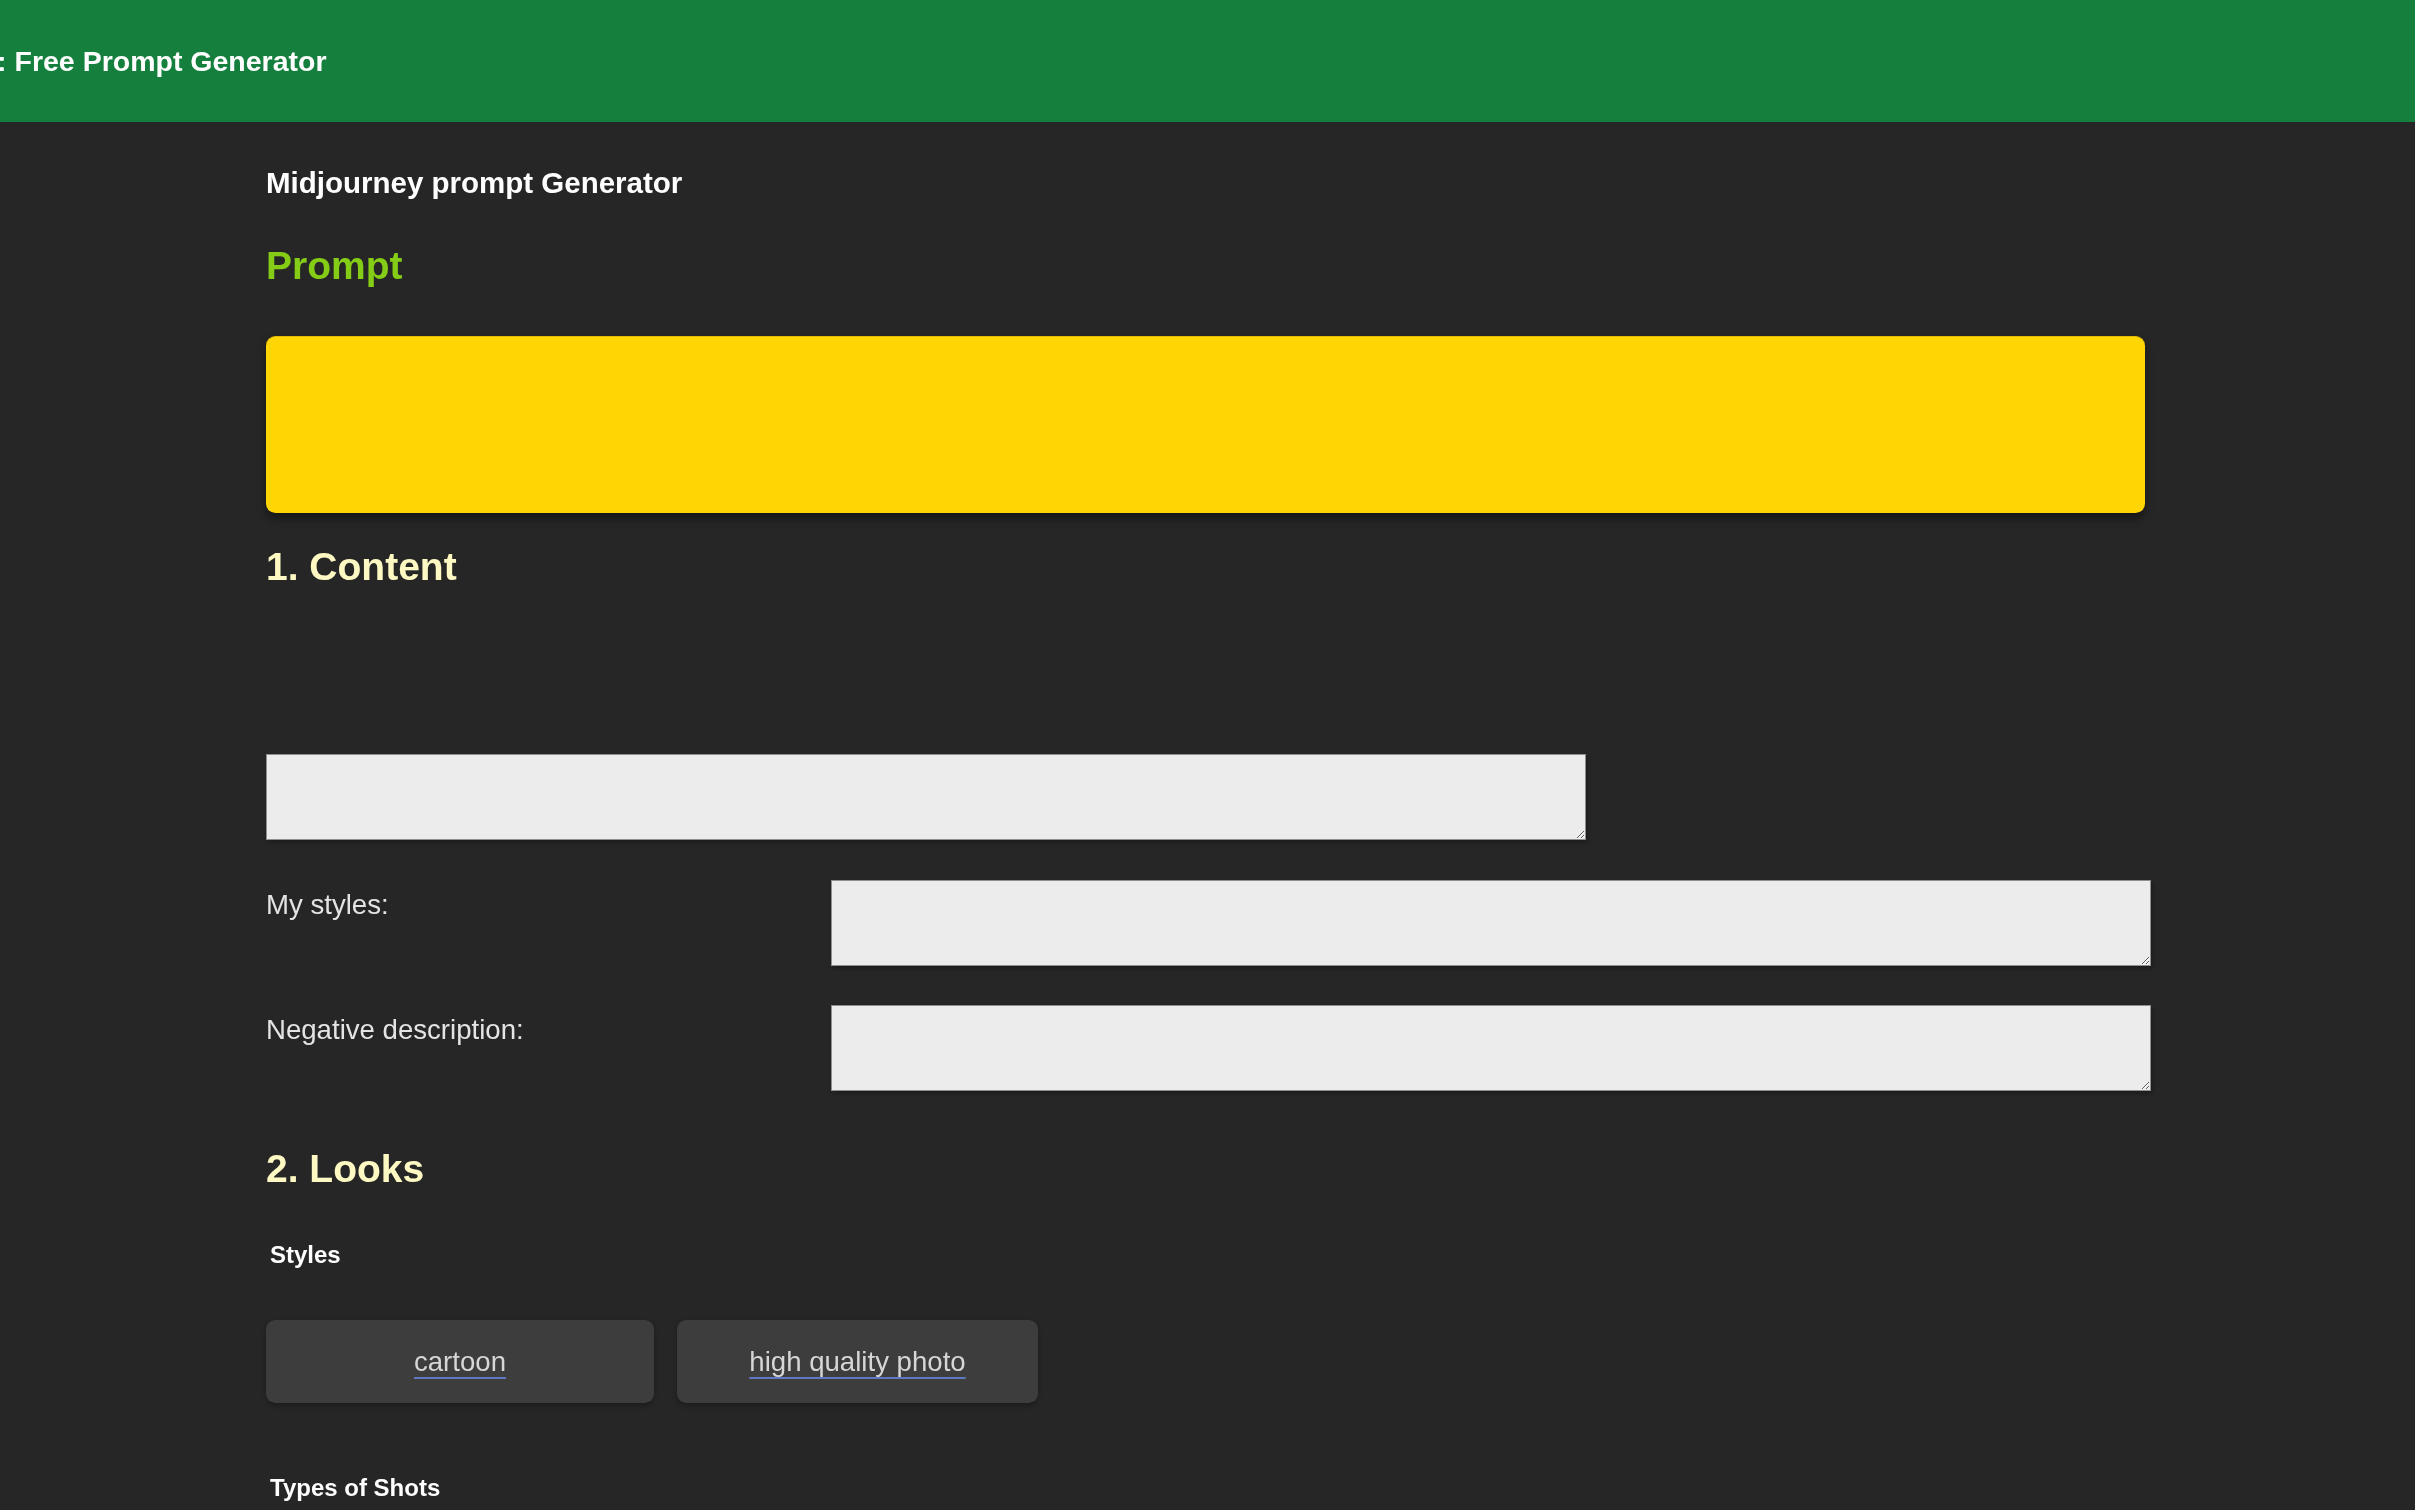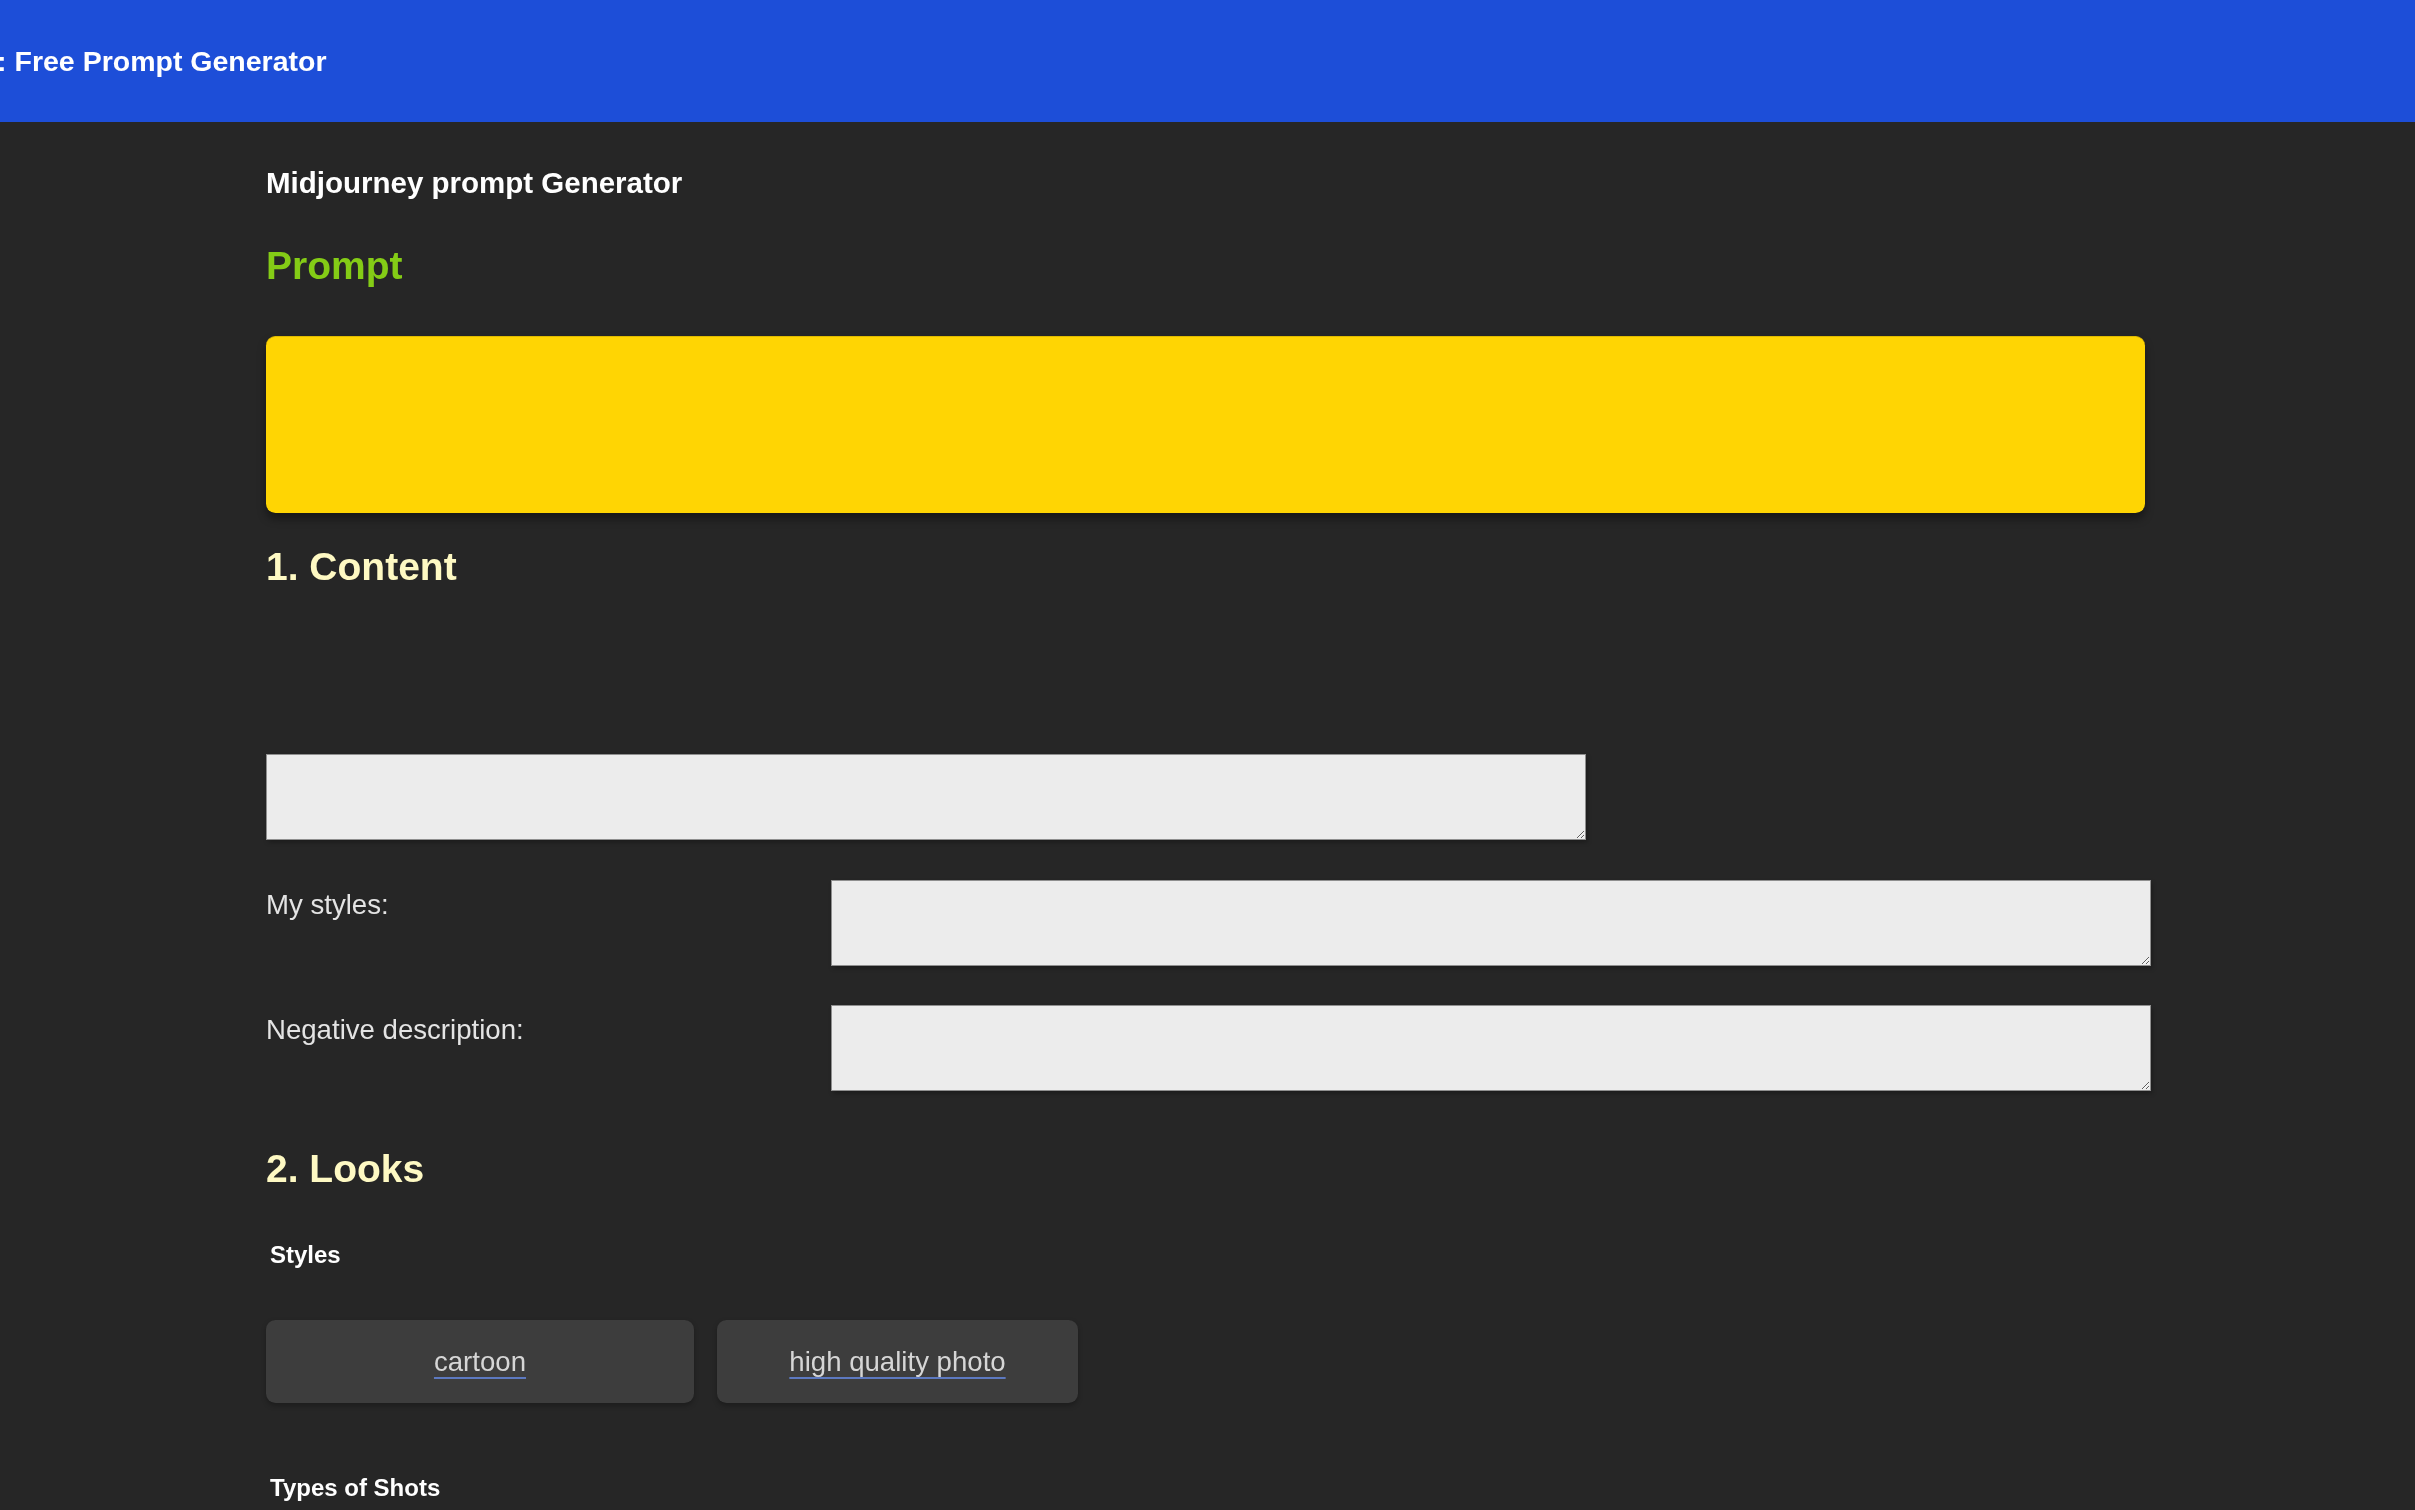--- a/index.html
+++ b/index.html
@@ -12,21 +12,21 @@
     background: #262626;
     font-family: "Liberation Sans", sans-serif;
   }
 
   
   .topbar {
     position: absolute;
     top: 0; left: 0;
     width: 2416px;
     height: 122px;
-    background: #1d4ed8;
+    background: #15803d;
     display: flex;
     align-items: center;
   }
   .topbar-title {
     color: #ffffff;
     font-weight: bold;
     font-size: 28.5px;
     white-space: nowrap;
     margin-left: -2.9px;
   }
@@ -148,21 +148,21 @@
     background: #3d3d3d;
     border: none;
     border-radius: 9.5px;
     box-shadow: 0 2.9px 5.7px rgba(0,0,0,0.25);
     cursor: pointer;
     display: flex;
     align-items: center;
     justify-content: center;
     font-family: "Liberation Sans", sans-serif;
   }
-  .btn-cartoon { width: 428px; }
+  .btn-cartoon { width: 388px; }
   .btn-photo   { width: 361px; }
   .btn-label {
     font-size: 27.6px;
     color: #d6d6d6;
     text-decoration: underline;
     text-decoration-color: #5d79c0;
     text-decoration-thickness: 1.9px;
     text-underline-offset: 5.7px;
   }
 </style>

